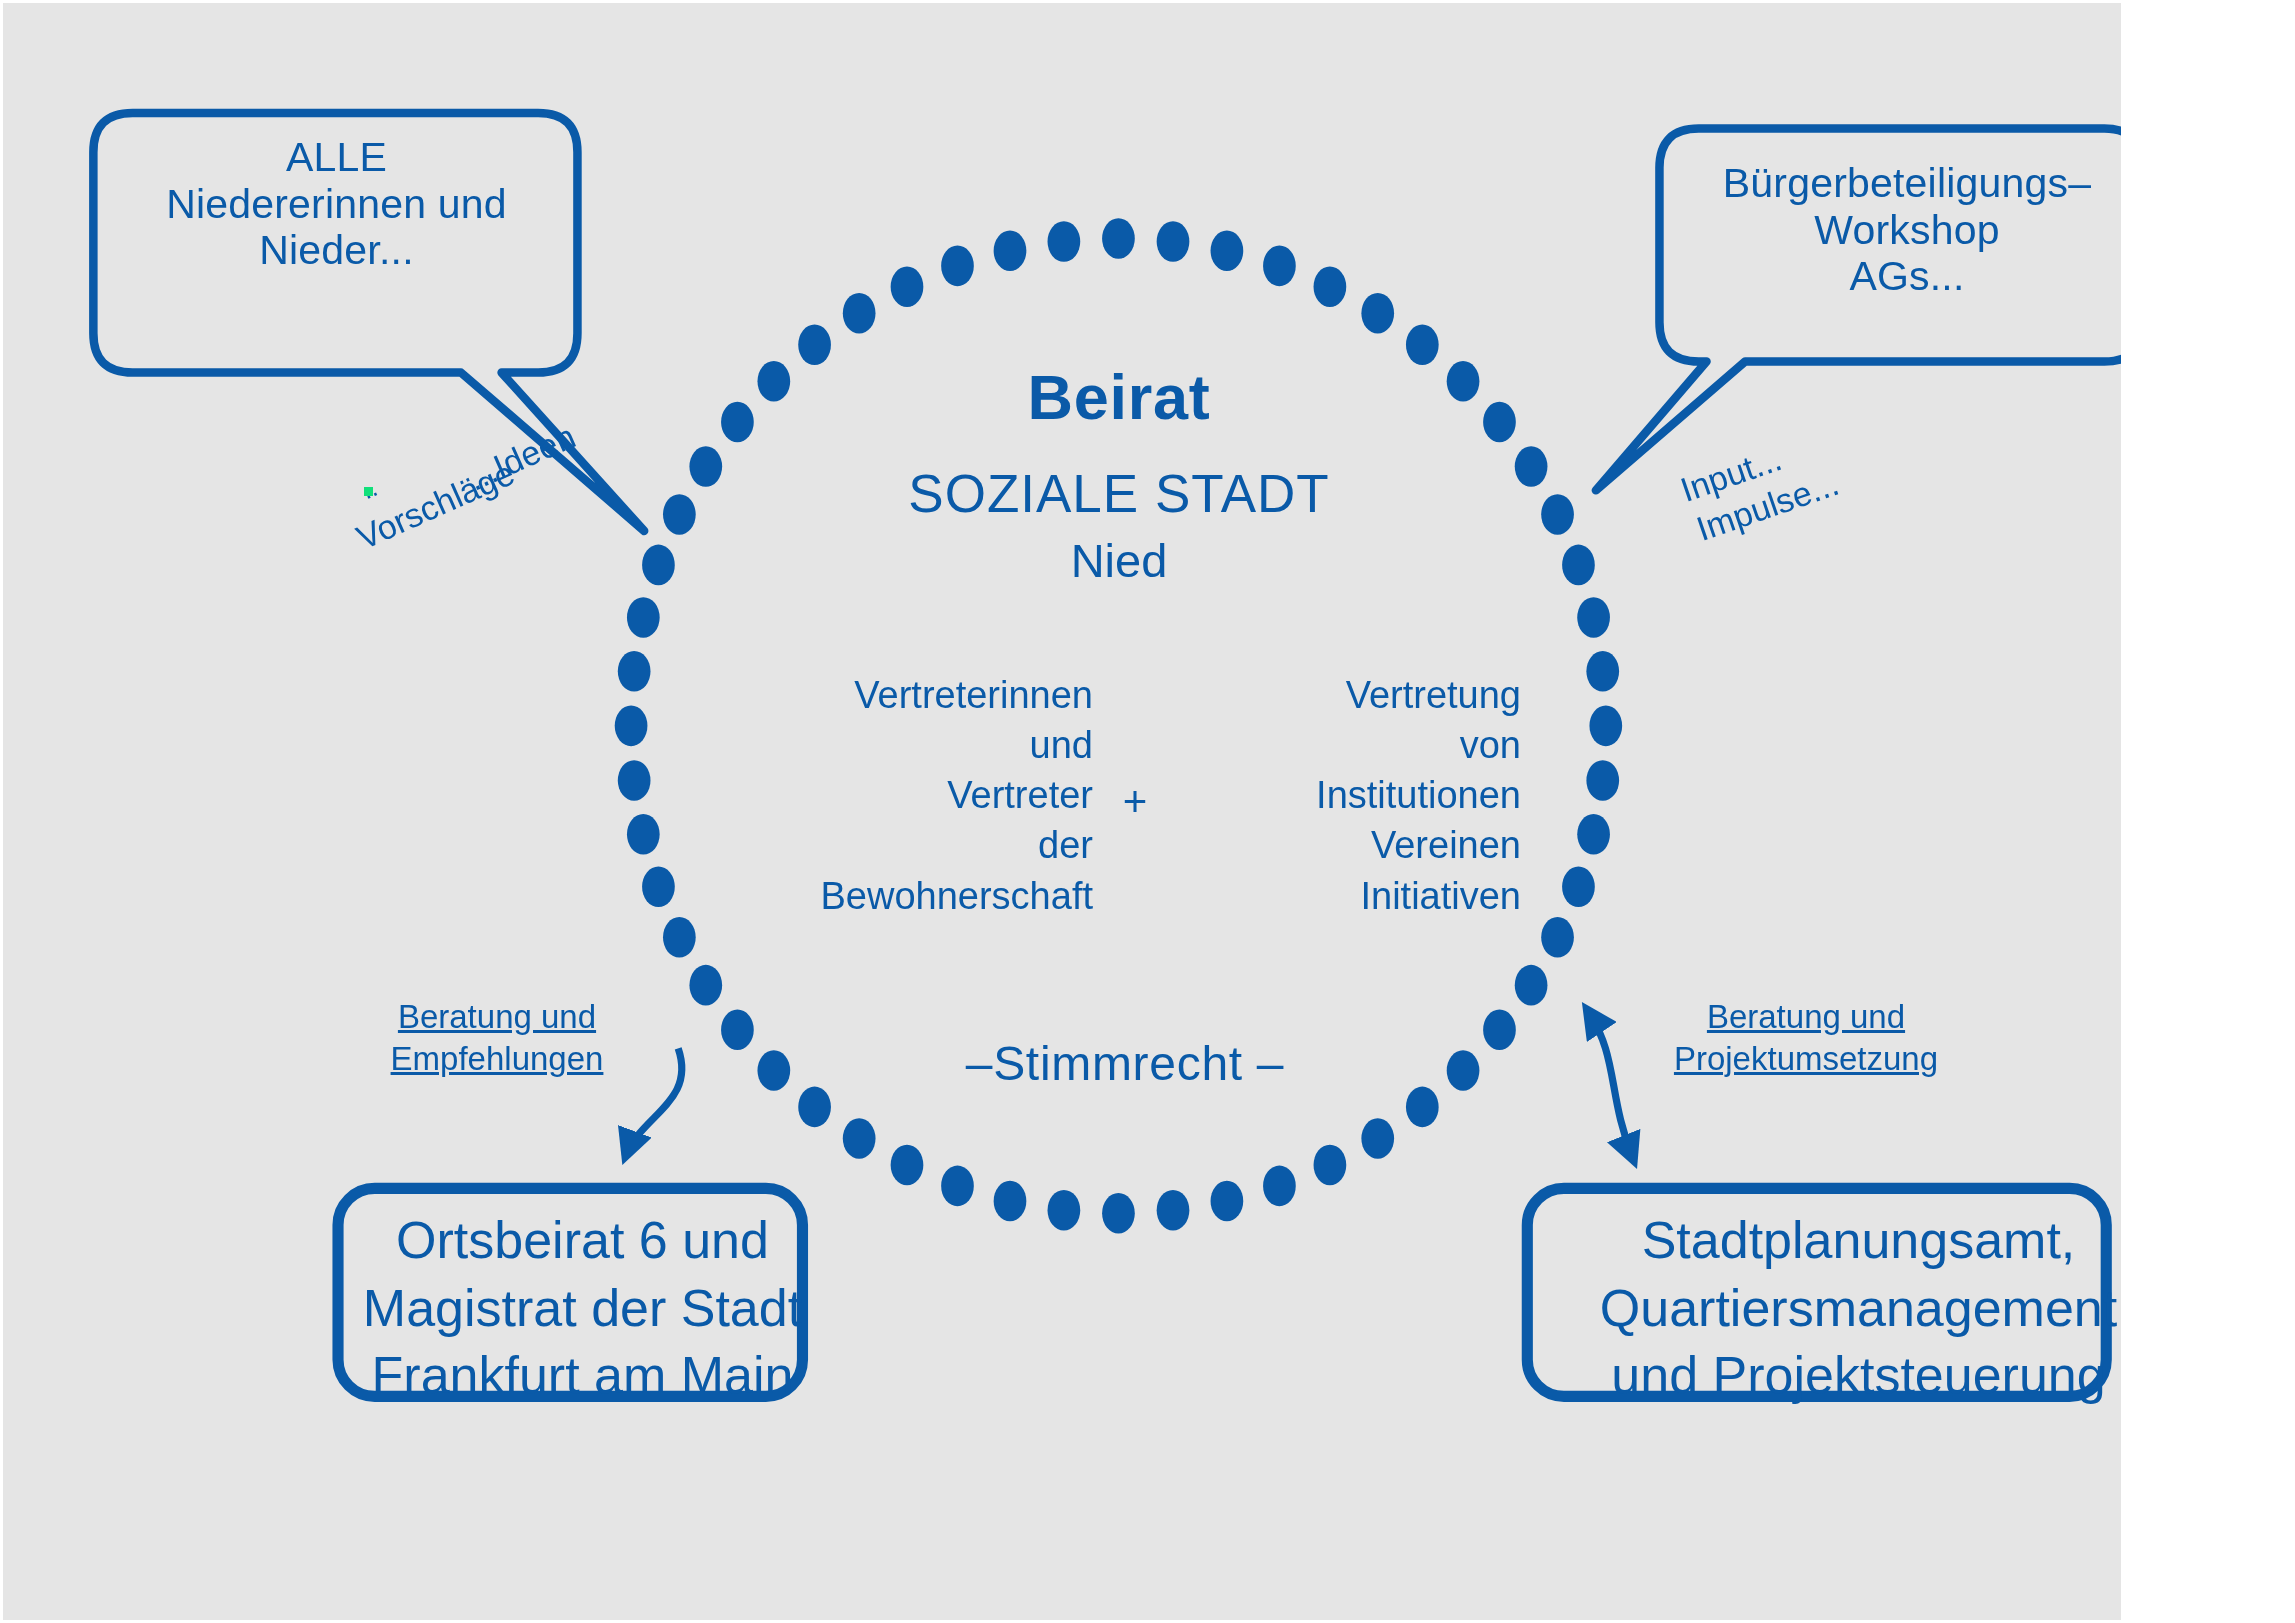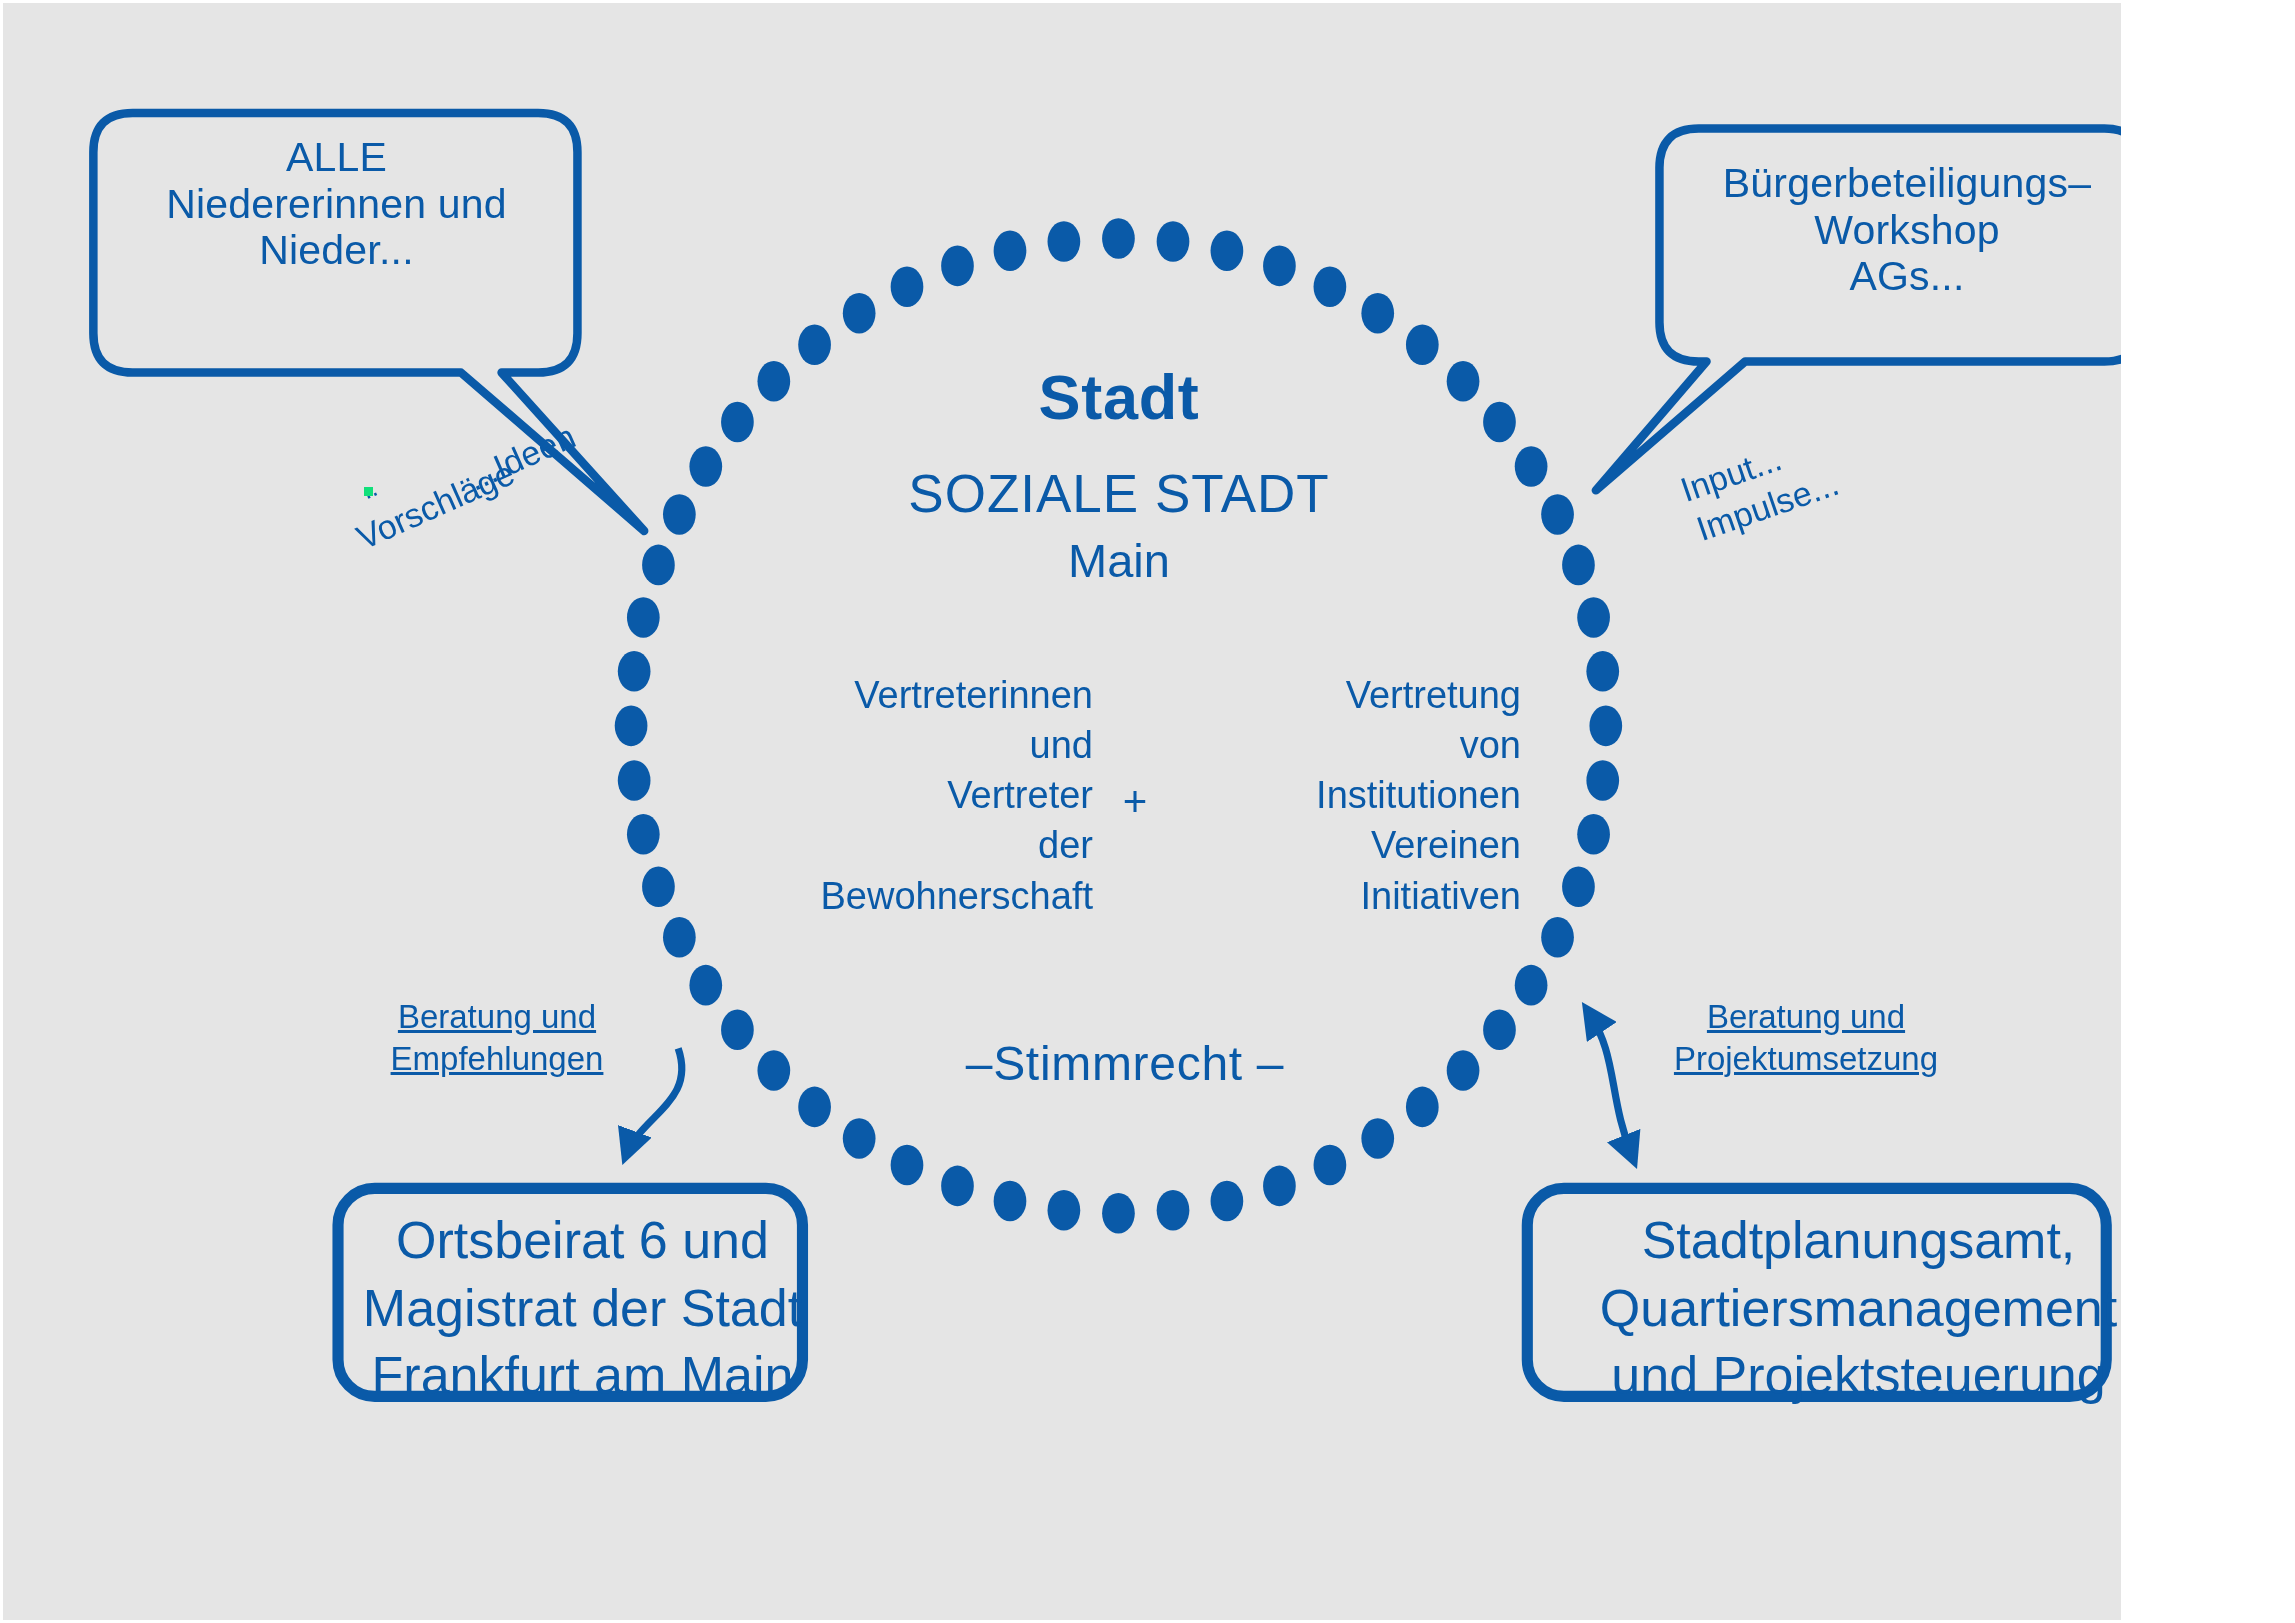--- a/index.html
+++ b/index.html
@@ -223,23 +223,23 @@
   </svg>
 
   <div class="txt bubble-text" id="bubble-left-text">ALLE
 Niedererinnen und
 Nieder...</div>
 
   <div class="txt bubble-text" id="bubble-right-text">Bürgerbeteiligungs–
 Workshop
 AGs...</div>
 
-  <div class="txt" id="circle-title">Stadt</div>
+  <div class="txt" id="circle-title">Beirat</div>
   <div class="txt" id="circle-sub1">SOZIALE STADT</div>
-  <div class="txt" id="circle-sub2">Main</div>
+  <div class="txt" id="circle-sub2">Nied</div>
 
   <div class="txt col" id="col-left">Vertreterinnen
 und
 Vertreter
 der
 Bewohnerschaft</div>
   <div class="txt" id="col-plus">+</div>
   <div class="txt col" id="col-right">Vertretung
 von
 Institutionen

